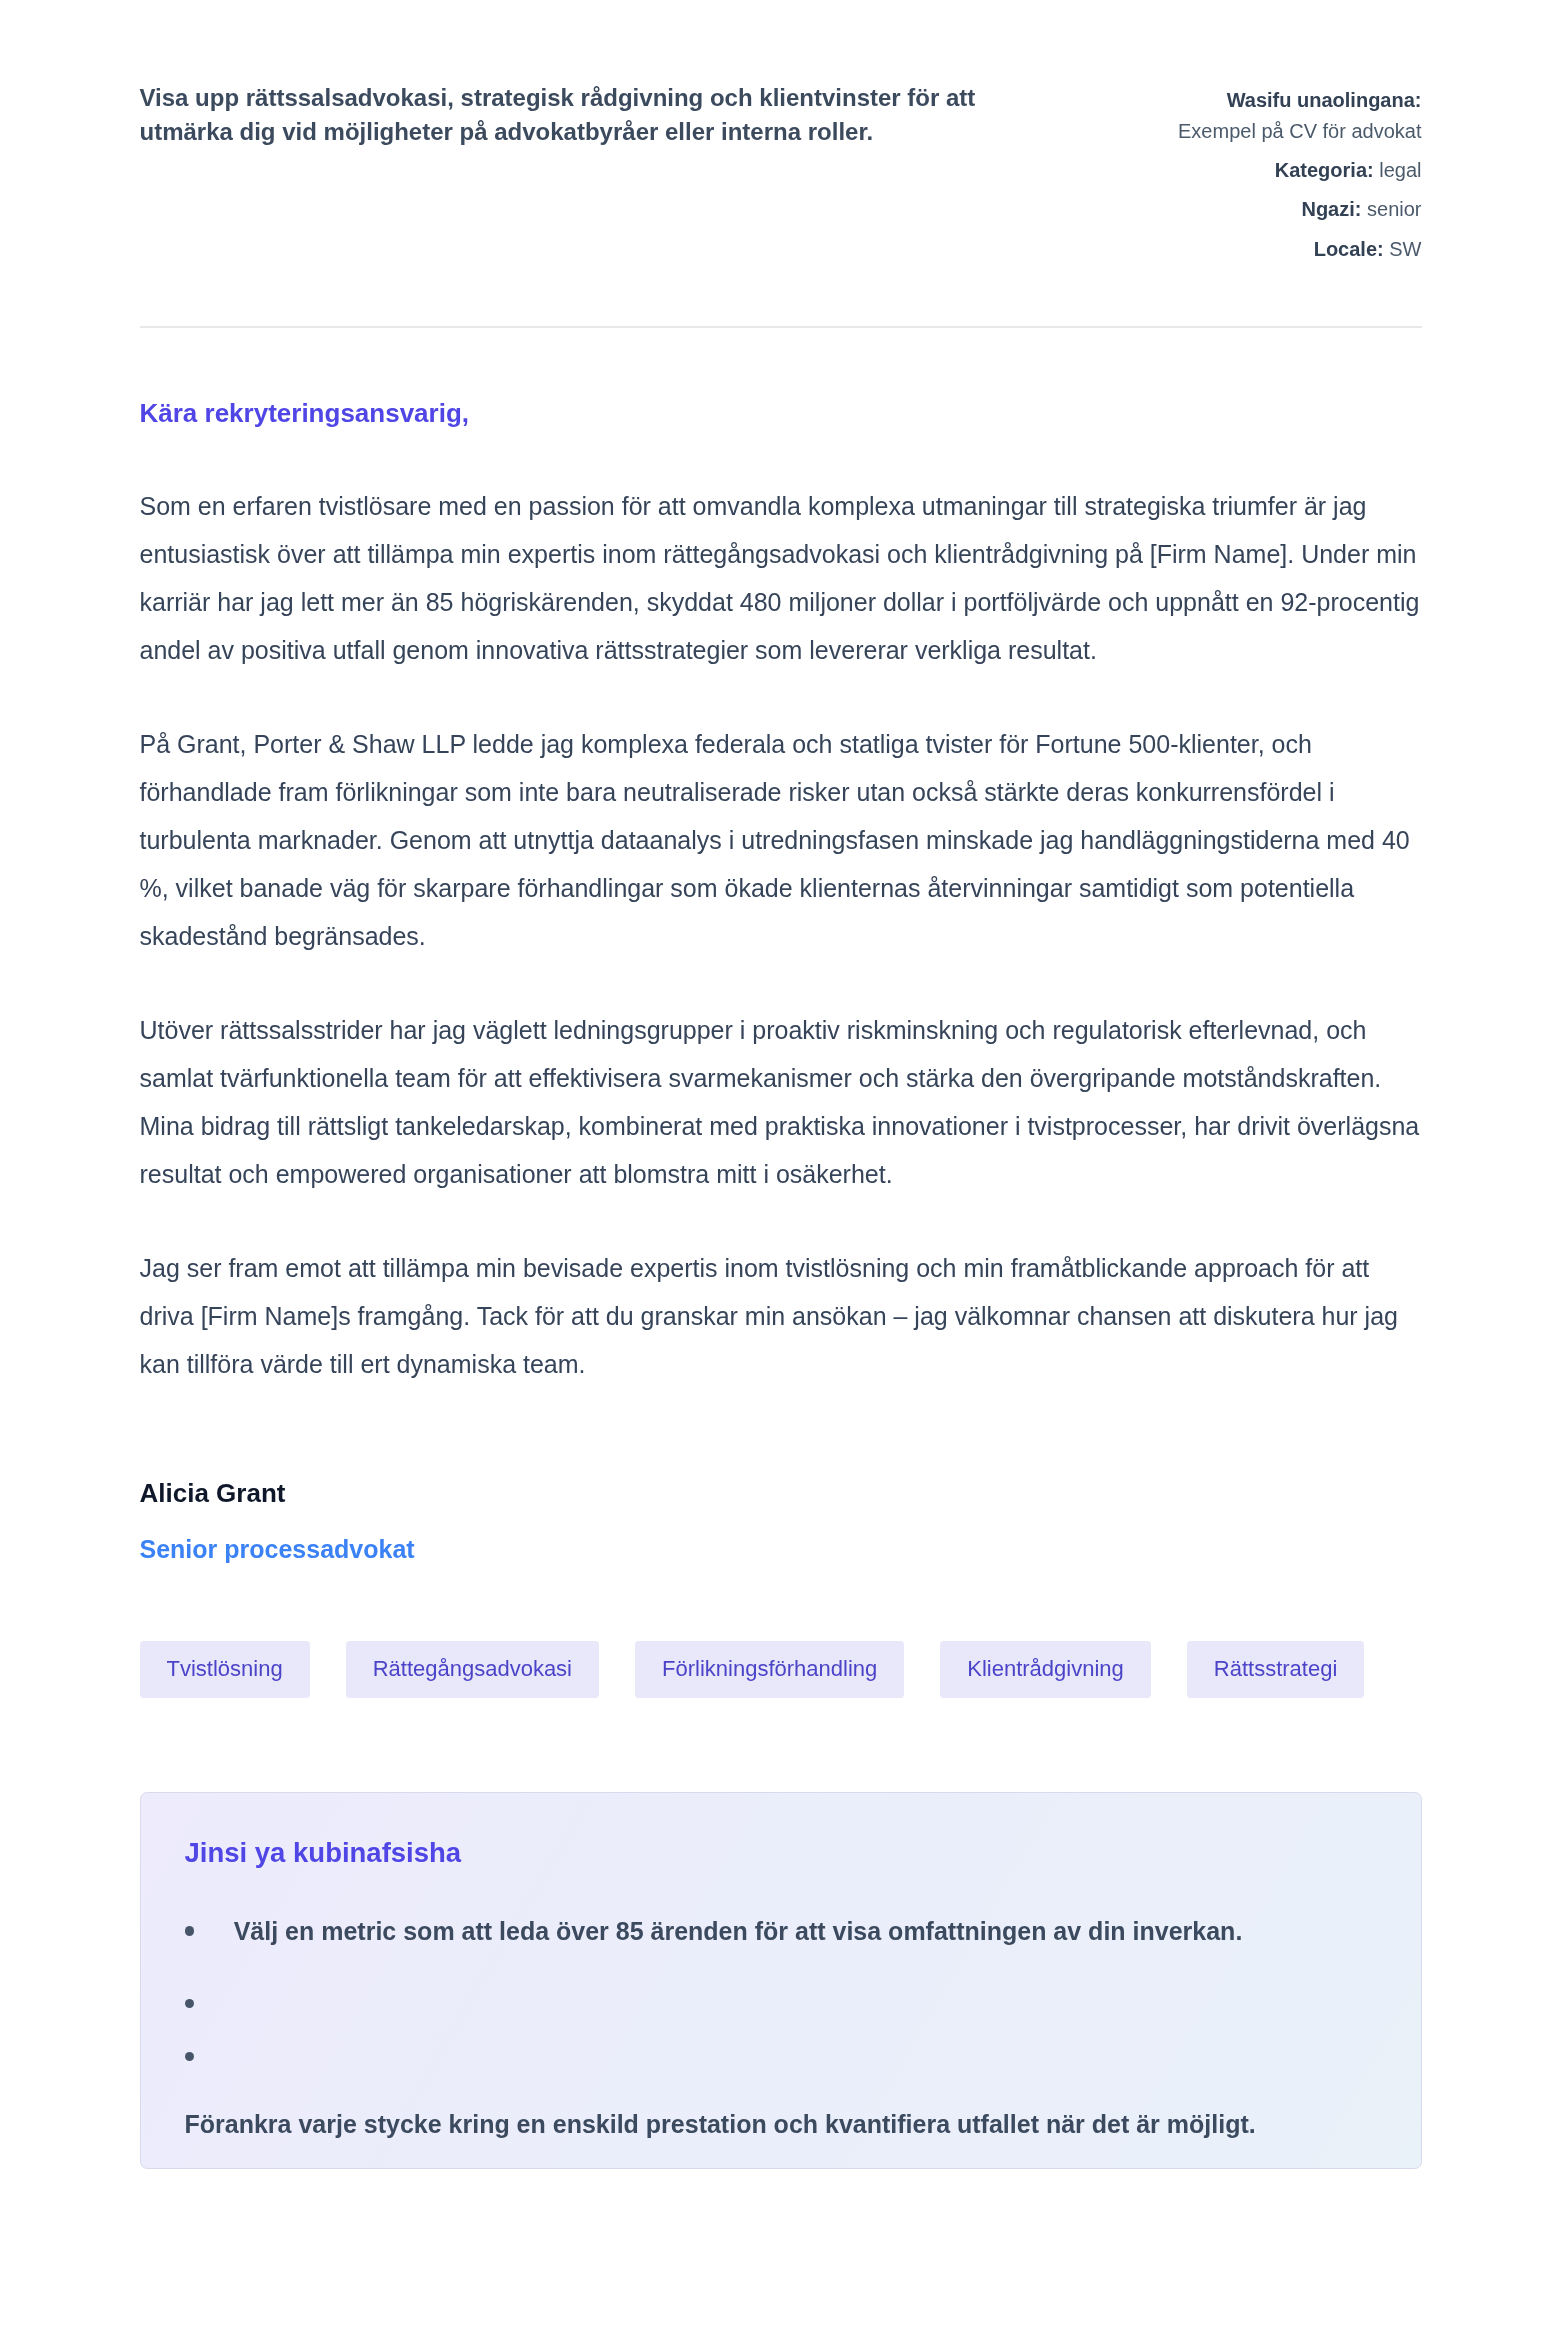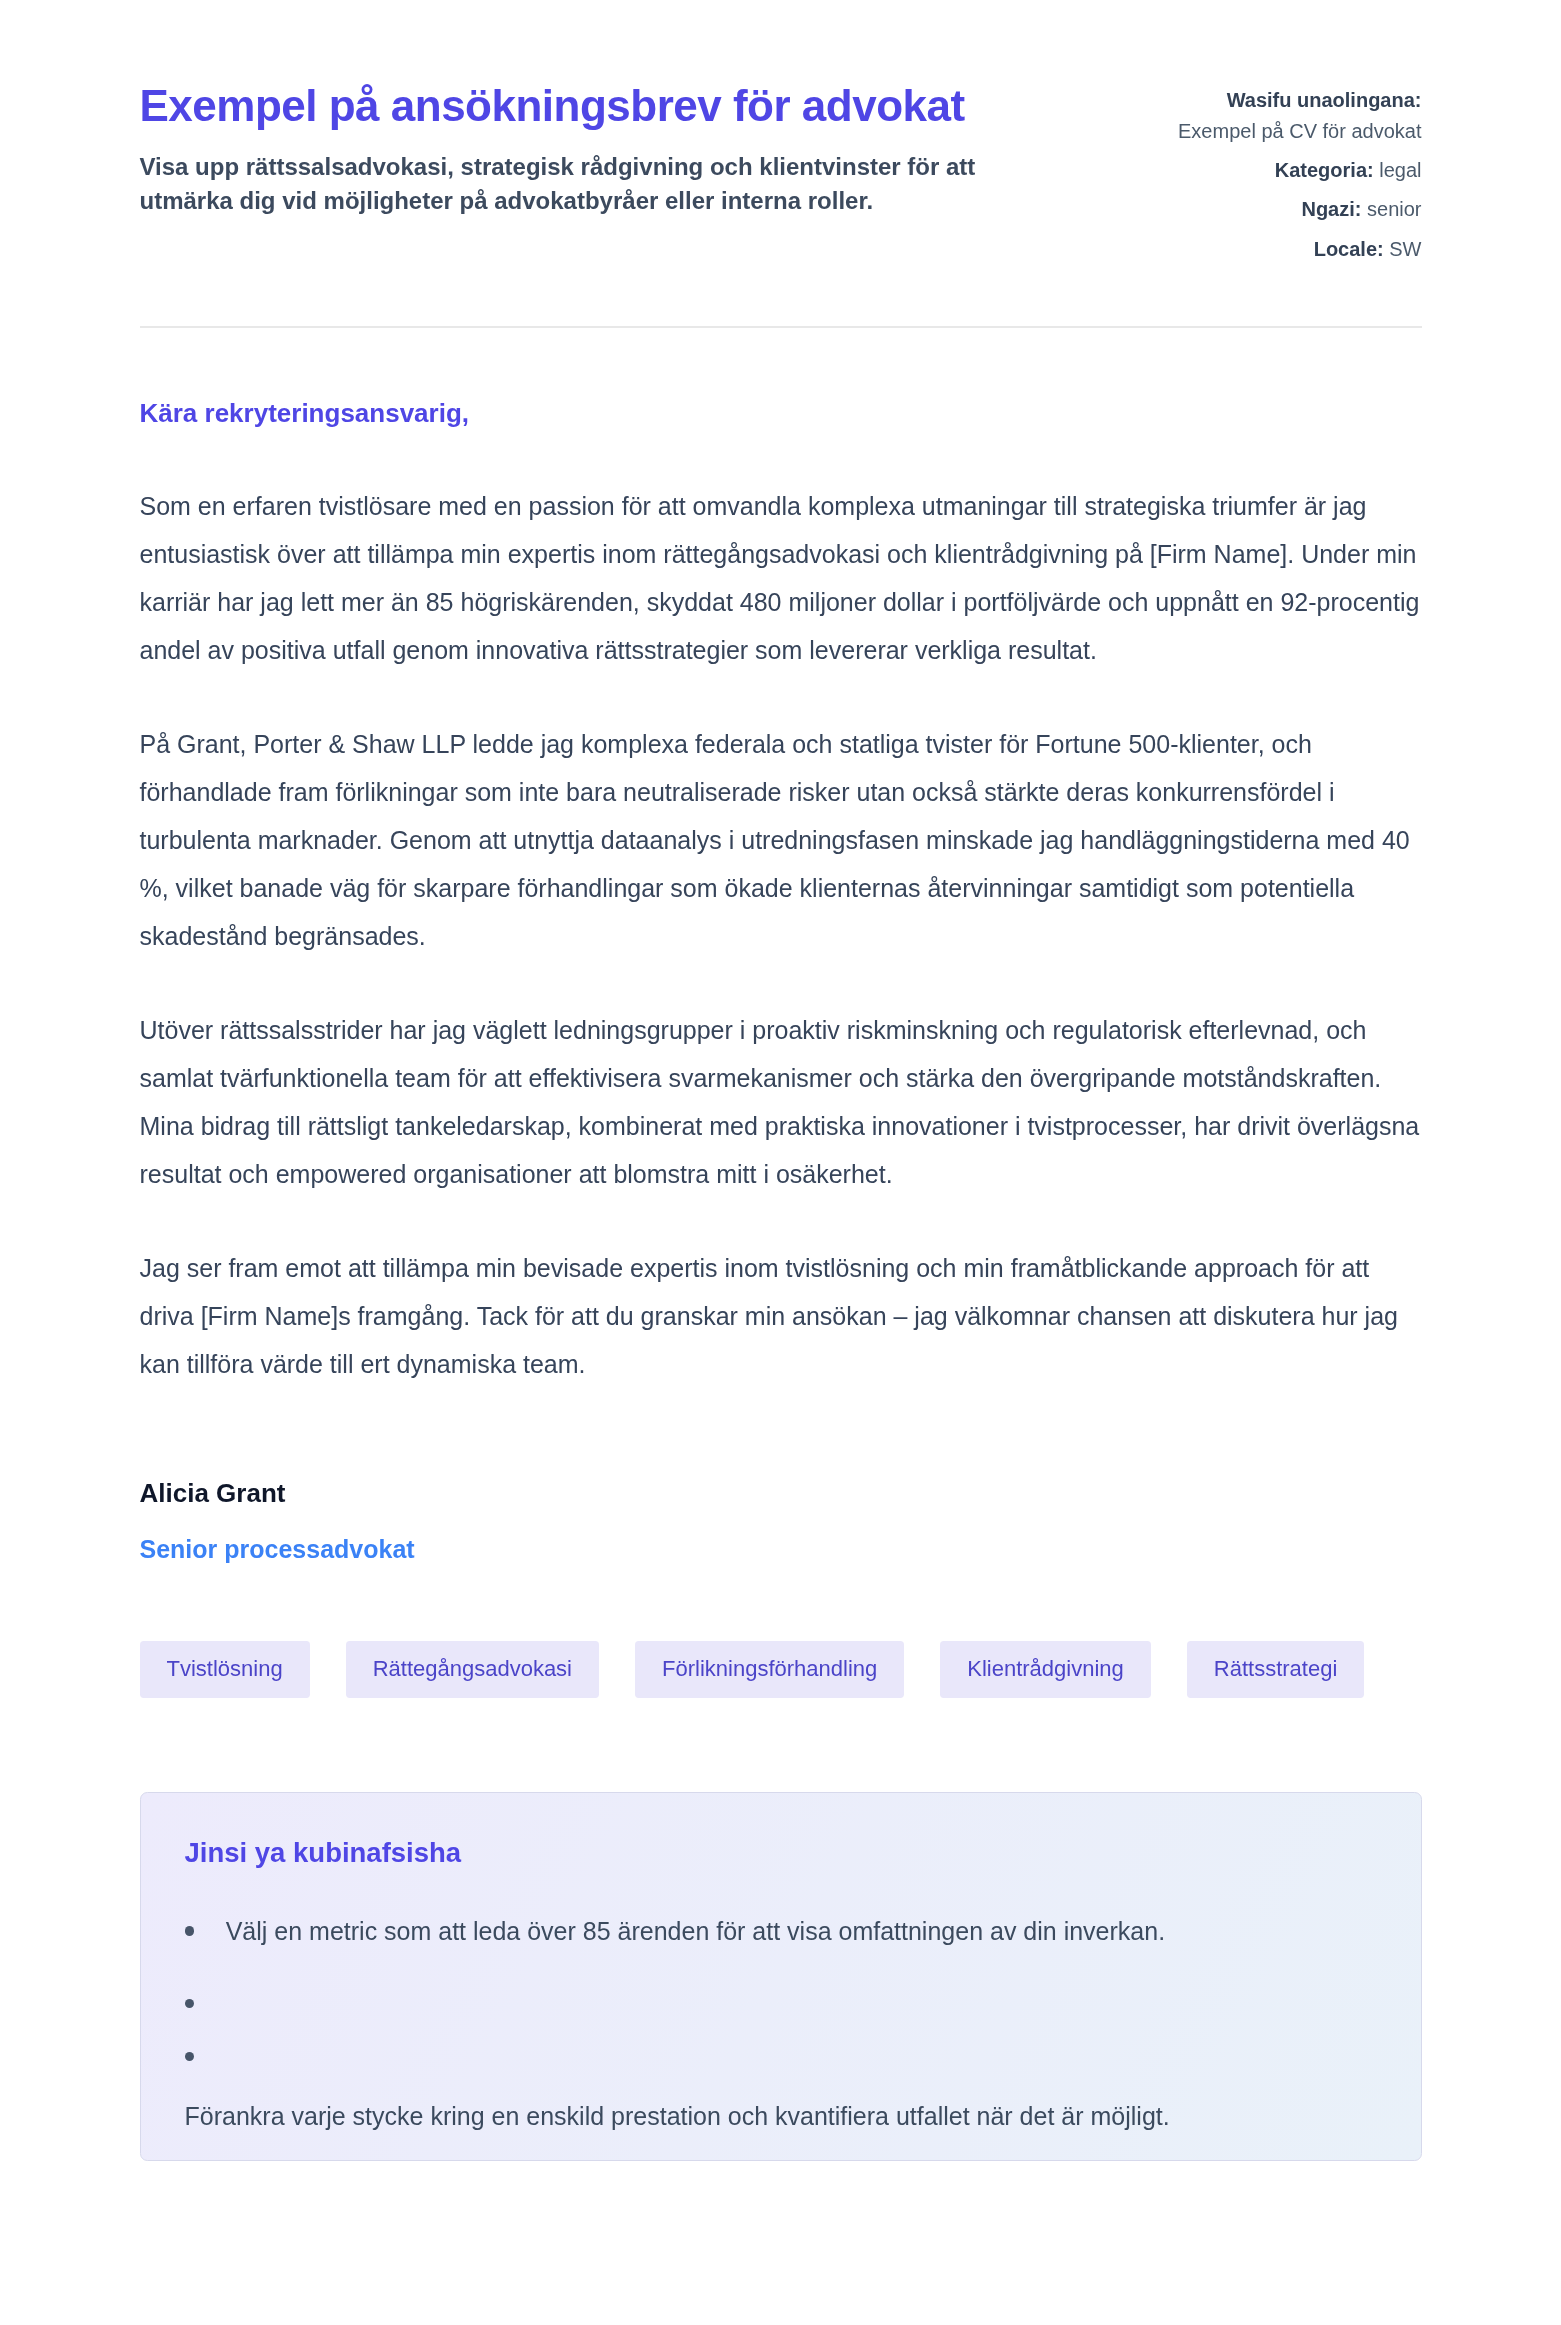--- a/index.html
+++ b/index.html
@@ -101,44 +101,44 @@
   }
   .tips-title {
     margin: 0 0 39px 0;
     font-size: 27.5px;
     font-weight: bold;
     color: #4f46e5;
   }
   .tips-list { list-style: none; margin: 0; padding: 0; }
   .tip-item {
     display: flex;
-    gap: 32px;
+    gap: 40px;
     font-size: 25px;
     line-height: 1.85;
     color: #3b4a5e;
     margin-bottom: 26px;
+    font-weight: bold;
   }
   .tip-item:last-child { margin-bottom: 0; flex-direction: column; }
   .dot {
     flex: none;
     width: 9.2px;
     height: 9.2px;
     border-radius: 50%;
     background: #475569;
     margin-top: 18.4px;
   }
 </style>
 </head>
 <body>
 
 <div class="page">
 
   <header class="header">
     <div class="header-left">
-      <h1 class="doc-title">Exempel på ansökningsbrev för advokat</h1>
       <p class="doc-subtitle">Visa upp rättssalsadvokasi, strategisk rådgivning och klientvinster för att utmärka dig vid möjligheter på advokatbyråer eller interna roller.</p>
     </div>
     <aside class="meta">
       <div class="meta-row">
         <strong>Wasifu unaolingana:</strong>
         <a class="meta-link">Exempel på CV för advokat</a>
       </div>
       <div class="meta-row">
         <strong>Kategoria:</strong>
         <span>legal</span>

